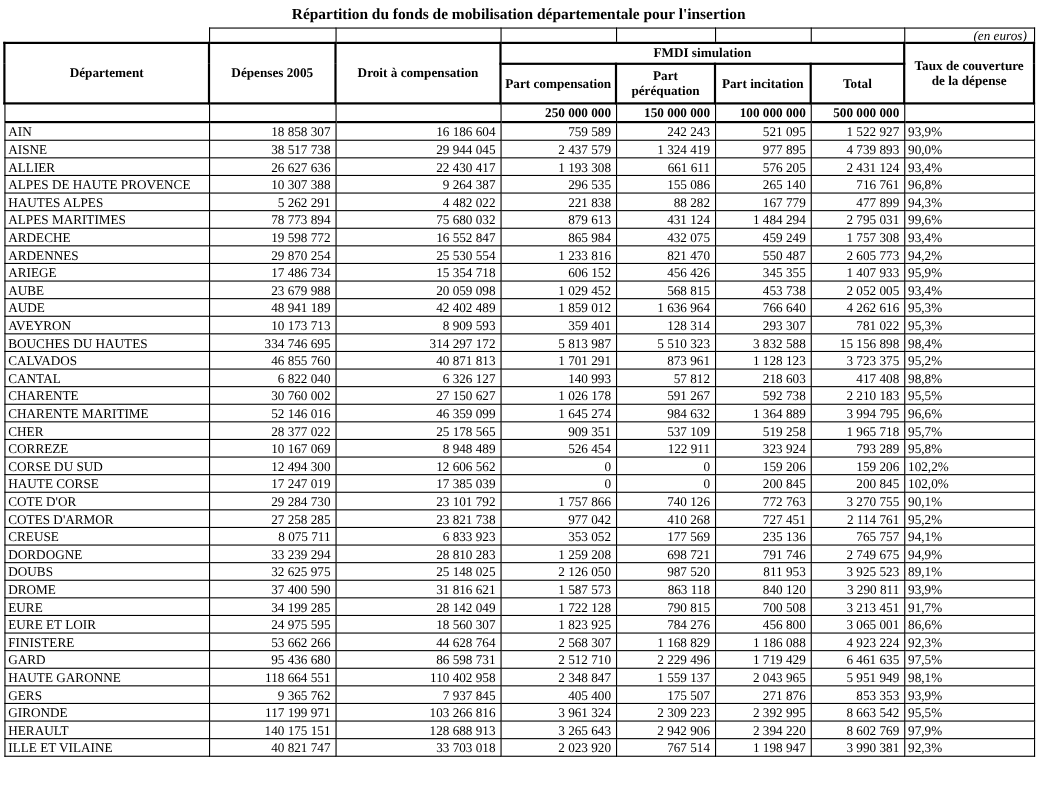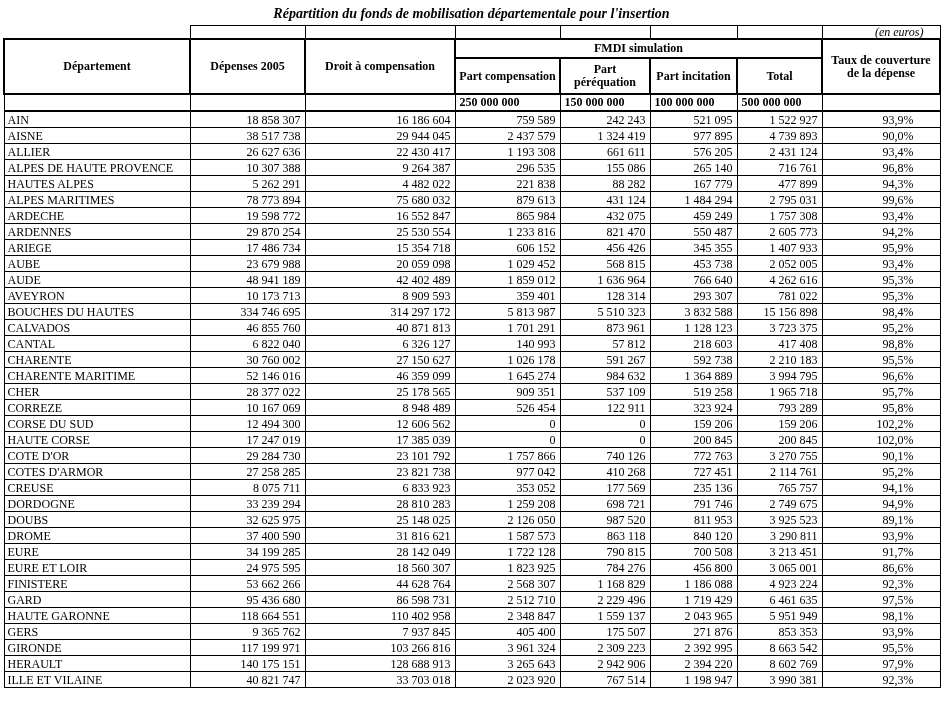--- a/index.html
+++ b/index.html
@@ -8,36 +8,35 @@
     height: 728px;
     font-family: "Liberation Serif", "DejaVu Serif", serif;
     color: #000;
     overflow: hidden;
   }
   .title {
     text-align: center;
     font-weight: bold;
     font-size: 14px;
     padding: 6px 0 3px 0;
-    font-style: italic;
   }
   table {
     border-collapse: collapse;
     table-layout: fixed;
     width: 937px;
     margin-left: 3px;
     font-size: 12px;
   }
   td, th { overflow: hidden; }
 
   
   tr.note-row td {
     border: 1px solid #000;
     height: 12px;
-    padding: 0 16px;
+    padding: 0 6px;
     line-height: 12px;
     margin-left: 42px;
   }
   tr.note-row td.blank-first { border: none; }
   td.note {
     font-style: italic;
     text-align: right;
     font-size: 12px;
   }
 
@@ -53,37 +52,37 @@
   }
   th.fmdi { height: 15px; font-family: Liberation Serif, serif; }
   tr.subhead th { height: 32px; }
 
   
   tr.amounts td {
     border: 1px solid #000;
     border-top: 2px solid #000;
     border-bottom: 2px solid #000;
     font-weight: bold;
-    text-align: left;
+    text-align: right;
     padding: 1px 4px;
     height: 13px;
     line-height: 13px;
   }
 
   
   tbody td {
     border: 1px solid #000;
     height: 15px;
     line-height: 14px;
     padding: 0 3px;
     white-space: nowrap;
   }
   td.dept { text-align: left; padding-left: 3px; }
   td.num  { text-align: right; padding-right: 4px; }
-  td.pct  { text-align: right; padding-right: 26px; }
+  td.pct  { text-align: left; padding-right: 26px; }
 </style>
 </head>
 <body>
 
 <div class="title">Répartition du fonds de mobilisation départementale pour l'insertion</div>
 
 <table>
   <colgroup>
     <col style="width:186px">
     <col style="width:115px">

